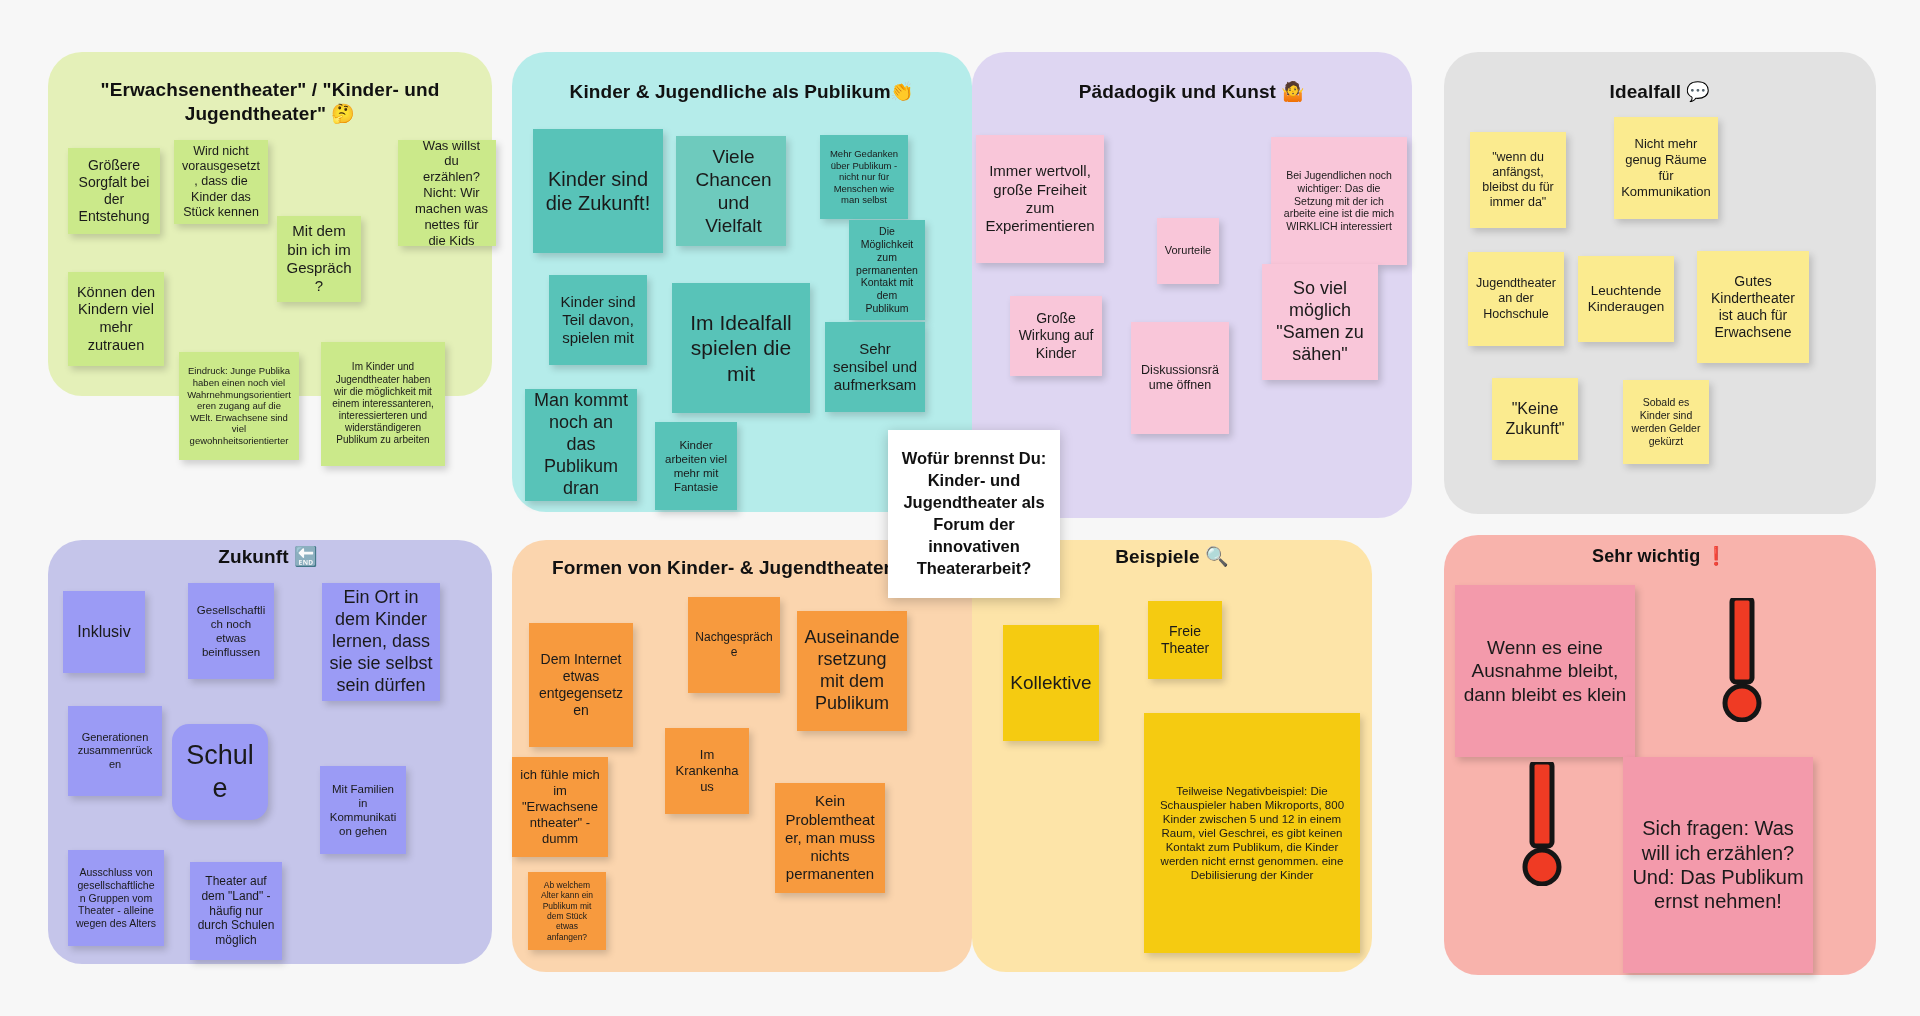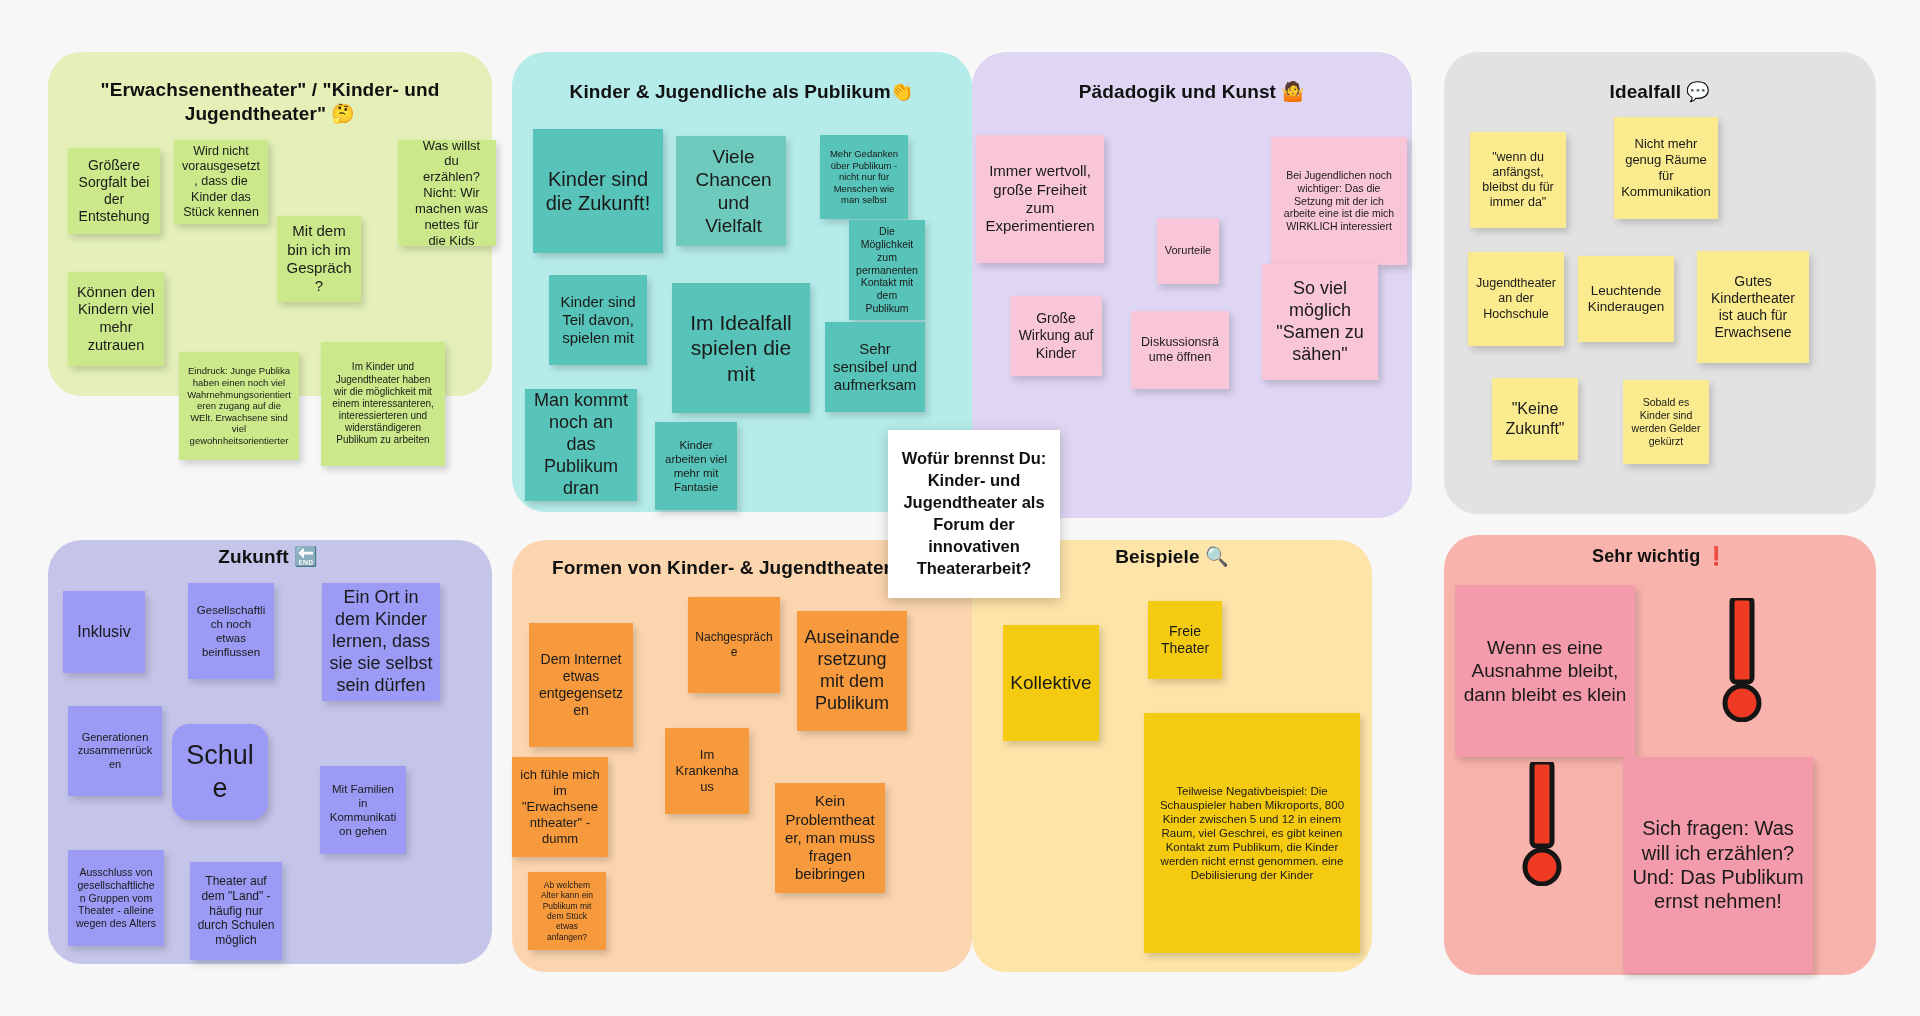--- a/index.html
+++ b/index.html
@@ -153,21 +153,21 @@
     </div>
   <div class="note" style="left:1157px; top:218px; width:62px; height:66px; background:#f9c6d9; font-size:11px;">
     <span>Vorurteile</span>
     </div>
   <div class="note" style="left:1271px; top:137px; width:136px; height:128px; background:#f9c6d9; font-size:10.5px;">
     <span>Bei Jugendlichen noch wichtiger: Das die Setzung mit der ich arbeite eine ist die mich WIRKLICH interessiert</span>
     </div>
   <div class="note" style="left:1010px; top:296px; width:92px; height:80px; background:#f9c6d9; font-size:14px;">
     <span>Große Wirkung auf Kinder</span>
     </div>
-  <div class="note" style="left:1131px; top:311px; width:98px; height:78px; background:#f9c6d9; font-size:12.5px;">
+  <div class="note" style="left:1131px; top:322px; width:98px; height:112px; background:#f9c6d9; font-size:12.5px;">
     <span>Diskussionsräume öffnen</span>
     </div>
   <div class="note" style="left:1262px; top:264px; width:116px; height:116px; background:#f9c6d9; font-size:18px;">
     <span>So viel möglich "Samen zu sähen"</span>
     </div>
 
   <div class="frame" style="left:1444px; top:52px; width:432px; height:462px; background:#e2e2e2;">
   </div>
   <div class="frame-title" style="left:1452px; top:80px; width:416px; font-size:19px;">
     <span>Idealfall</span> <span class="emoji">💬</span>
@@ -241,21 +241,21 @@
   <div class="note" style="left:797px; top:611px; width:110px; height:120px; background:#f79a3e; font-size:18px;">
     <span>Auseinandersetzung mit dem Publikum</span>
     </div>
   <div class="note" style="left:665px; top:728px; width:84px; height:86px; background:#f79a3e; font-size:13px;">
     <span>Im Krankenhaus</span>
     </div>
   <div class="note" style="left:512px; top:757px; width:96px; height:100px; background:#f79a3e; font-size:13px;">
     <span>ich fühle mich im "Erwachsenentheater" - dumm</span>
     </div>
   <div class="note" style="left:775px; top:783px; width:110px; height:110px; background:#f79a3e; font-size:15px;">
-    <span>Kein Problemtheater, man muss fragen beibringen</span>
+    <span>Kein Problemtheater, man muss nichts permanenten</span>
     </div>
   <div class="note" style="left:528px; top:872px; width:78px; height:78px; background:#f79a3e; font-size:8.5px;">
     <span>Ab welchem Alter kann ein Publikum mit dem Stück etwas anfangen?</span>
     </div>
 
   <div class="frame" style="left:972px; top:540px; width:400px; height:432px; background:#fde4a8;">
   </div>
   <div class="frame-title" style="left:980px; top:545px; width:384px; font-size:19px;">
     <span>Beispiele</span> <span class="emoji">🔍</span>
   </div>

